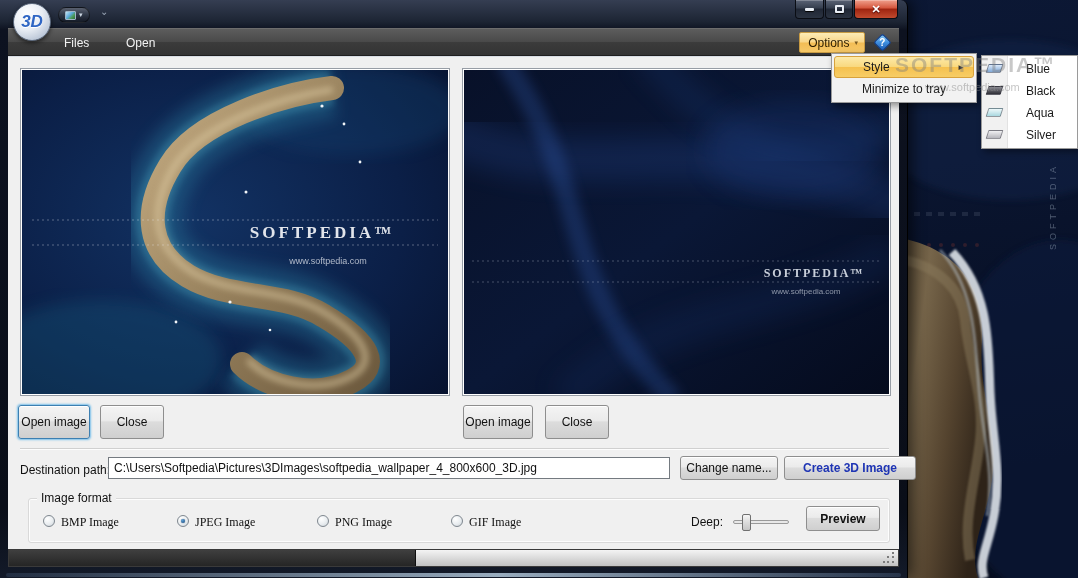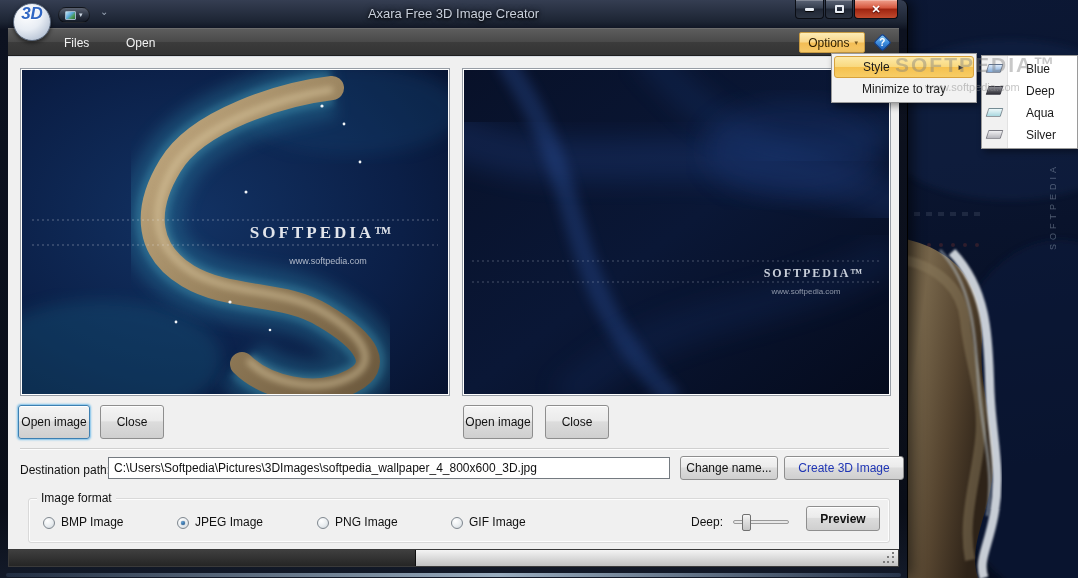--- a/index.html
+++ b/index.html
@@ -16,21 +16,21 @@
     background:linear-gradient(180deg,#353e52 0%,#1c2433 22px,#0d1220 30px,#0a0e18 88%,#131a29 100%);
     border-right:1px solid #000; border-radius:0 7px 0 0; box-shadow:4px 0 14px rgba(0,0,0,.6); }
   .win-bottom-glow { position:absolute; left:6px; right:6px; bottom:1px; height:4px; border-radius:2px;
     background:linear-gradient(90deg,rgba(120,160,210,.15),rgba(210,235,255,.7) 55%,rgba(120,160,210,.2)); }
 
   .titlebar { position:absolute; left:0; top:0; right:0; height:28px; }
   .win-title { position:absolute; left:0; right:0; top:6px; text-align:center; font-size:13px; color:#c9d0dc;
     text-shadow:0 1px 3px #000, 0 0 6px rgba(0,0,0,.8); }
   .logo-3d { position:absolute; left:13px; top:3px; width:38px; height:38px; border-radius:50%; z-index:30;
     background:radial-gradient(circle at 35% 28%, #ffffff 0%, #e8edf4 45%, #b9c5d6 80%, #8fa0b6 100%);
-    border:1px solid #5d6a7e; box-shadow:0 2px 4px rgba(0,0,0,.55); display:flex; align-items:flex-start; justify-content:center; }
+    border:1px solid #5d6a7e; box-shadow:0 2px 4px rgba(0,0,0,.55); display:flex; align-items:center; justify-content:center; }
   .logo-3d span { font-weight:bold; font-style:italic; font-size:17px; color:#2f66c4; text-shadow:0 1px 0 #fff; }
   .qat { position:absolute; left:58px; top:7px; height:16px; padding:0 6px; border-radius:8px; display:flex; align-items:center; gap:3px;
     background:linear-gradient(180deg,rgba(255,255,255,.22),rgba(255,255,255,.05) 50%,rgba(0,0,0,.25));
     border:1px solid rgba(0,0,0,.5); }
   .qat-pic { width:11px; height:9px; border-radius:1px; border:1px solid #9fb4c6;
     background:linear-gradient(135deg,#bfe3f2 0%,#5aa8d8 45%,#4c9a58 70%,#2c6e3c 100%); }
   .qat-caret { font-size:7px; color:#cdd6e2; }
   .tb-chevron { position:absolute; left:100px; top:6px; font-size:10px; color:#9aa6b6; }
 
   .winbtns { position:absolute; top:0; right:9px; display:flex; }
@@ -76,26 +76,26 @@
   .b-open-l { left:10px; width:72px; } .b-close-l { left:92px; width:64px; }
   .b-open-r { left:455px; width:70px; } .b-close-r { left:537px; width:64px; }
 
   .sep { position:absolute; left:12px; right:10px; top:391px; height:2px;
     border-top:1px solid #d0d0d0; border-bottom:1px solid #fdfdfd; }
 
   .dest-label { position:absolute; left:12px; top:406px; font-size:12px; color:#111; }
   .dest-input { position:absolute; left:100px; top:400px; width:562px; height:22px; border:1px solid #747a80;
     font-family:"Liberation Sans", sans-serif; font-size:12px; padding:6px 5px; color:#111; background:#fff; }
   .b-change { left:672px; top:399px; width:98px; height:24px; }
-  .b-create { left:776px; top:399px; width:120px; height:24px; font-weight:normal; color:#1f35b4;text-align:center; }
+  .b-create { left:776px; top:399px; width:132px; height:24px; font-weight:bold; color:#1f35b4;text-align:center; }
 
   .groupbox { position:absolute; left:20px; top:441px; width:862px; height:45px;
     border:1px solid #d9d9d9; border-radius:3px; box-shadow:inset 0 0 0 1px #fdfdfd; }
   .group-legend { position:absolute; left:8px; top:-8px; background:#f0f0f0; padding:0 4px; font-size:12px; color:#111; }
-  .radio-item { position:absolute; top:16px; display:flex; align-items:flex-end; gap:6px; font-size:12px; color:#111; }
+  .radio-item { position:absolute; top:16px; display:flex; align-items:flex-start; gap:6px; font-size:12px; color:#111;font-family:Liberation Serif, serif; }
   .r-bmp { left:14px; } .r-jpeg { left:148px; } .r-png { left:288px; } .r-gif { left:422px; }
   .radio { width:12px; height:12px; border-radius:50%; border:1px solid #7f878f;
     background:radial-gradient(circle at 35% 30%, #fff 0%, #e9edf0 55%, #c8cfd5 100%); position:relative; }
   .radio.checked::after { content:""; position:absolute; left:3px; top:3px; width:4px; height:4px; border-radius:50%;
     background:radial-gradient(circle at 35% 30%, #5d9fd4, #16487e); box-shadow:0 0 1px #0c3158; }
   .deep-wrap { position:absolute; left:662px; top:16px; display:flex; align-items:center; gap:10px; font-size:12px; color:#111; }
   .slider-track { width:56px; height:4px; background:#e8e8e8; border:1px solid #9a9a9a; border-radius:2px; position:relative; }
   .slider-thumb { position:absolute; left:8px; top:-7px; width:9px; height:17px; border:1px solid #707070; border-radius:2px;
     background:linear-gradient(180deg,#f6f6f6,#dcdcdc 50%,#c6c6c6); }
   .b-preview { left:777px; top:7px; width:74px; height:25px; font-weight:bold; }
@@ -187,21 +187,20 @@
       <path d="M 905,260 C 940,268 962,290 965,320 C 968,360 985,395 980,440 C 976,480 962,520 970,560" stroke="#8a7a5c" stroke-width="10" fill="none" opacity="0.5" filter="url(#soft2)"></path>
       <path d="M 952,252 C 990,292 988,345 990,392 C 992,440 1002,470 994,515 C 988,548 978,560 984,578" stroke="#e9eef3" stroke-width="9" fill="none" opacity="0.85" filter="url(#soft2)"></path>
       <path d="M 940,250 C 975,288 975,340 979,390 C 983,438 995,472 987,516" stroke="#b9c4cc" stroke-width="3" fill="none" opacity="0.5" filter="url(#soft2)"></path>
     </g>
   </svg>
   <div class="desktop-vtext">SOFTPEDIA</div>
 
   <div id="appwin">
 
     <div class="titlebar">
-      <div class="win-title">Axara Free 3D Image Creator</div>
       <div class="logo-3d">
           <span>3D</span>
         </div>
       <div class="qat">
         <span class="qat-pic"></span>
         <span class="qat-caret">▾</span>
       </div>
       <div class="tb-chevron">⌄</div>
       <div class="winbtns">
         <div class="winbtn min">
@@ -375,21 +374,21 @@
   </div>
 
   <div class="sub-popup">
     <div class="sub-gutter"></div>
     <div class="sub-row">
       <span class="style-icon ic-blue"></span>
       <span>Blue</span>
     </div>
     <div class="sub-row">
       <span class="style-icon ic-black"></span>
-      <span>Deep</span>
+      <span>Black</span>
     </div>
     <div class="sub-row">
       <span class="style-icon ic-aqua"></span>
       <span>Aqua</span>
     </div>
     <div class="sub-row">
       <span class="style-icon ic-silver"></span>
       <span>Silver</span>
     </div>
   </div>

